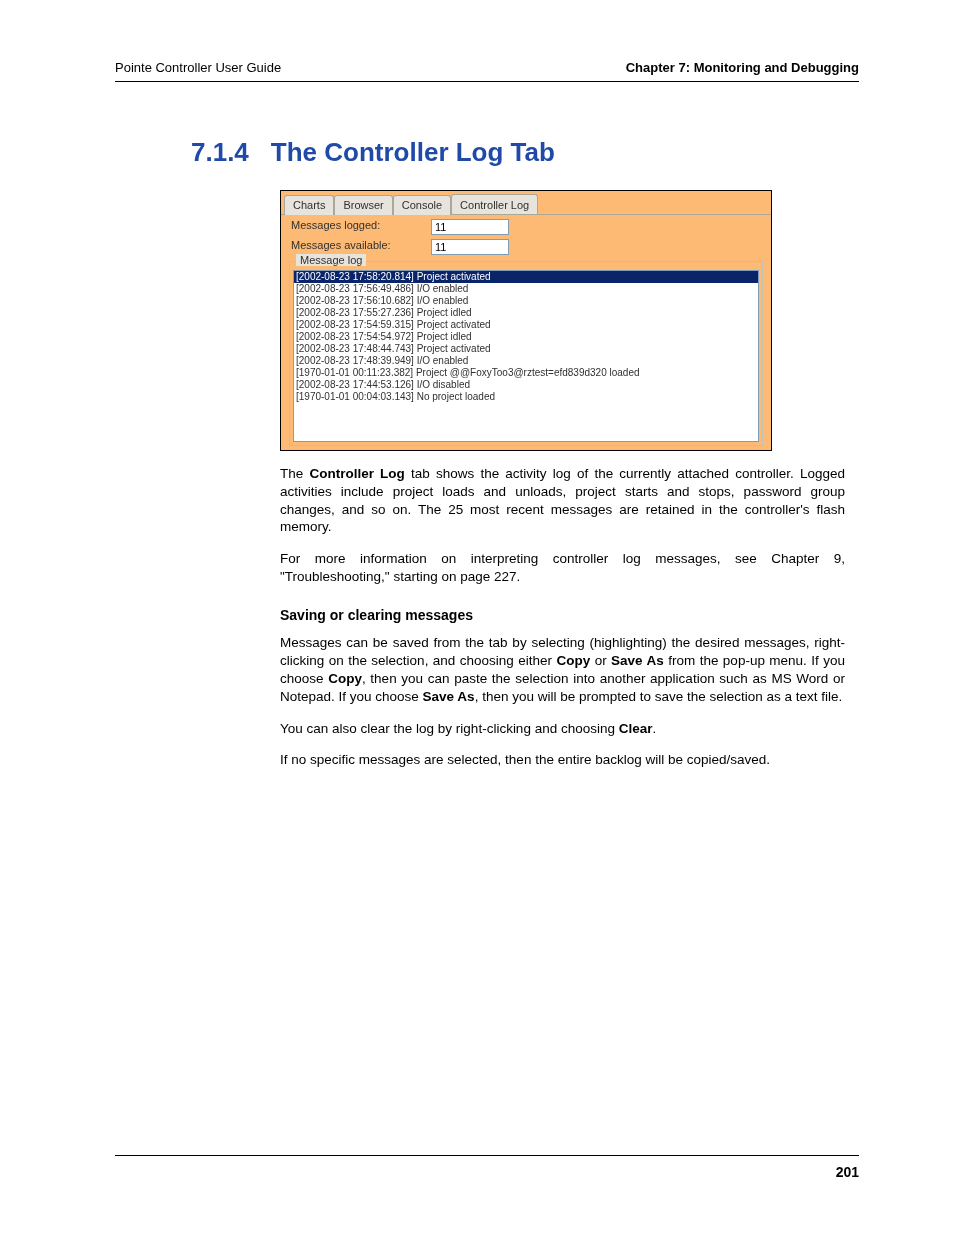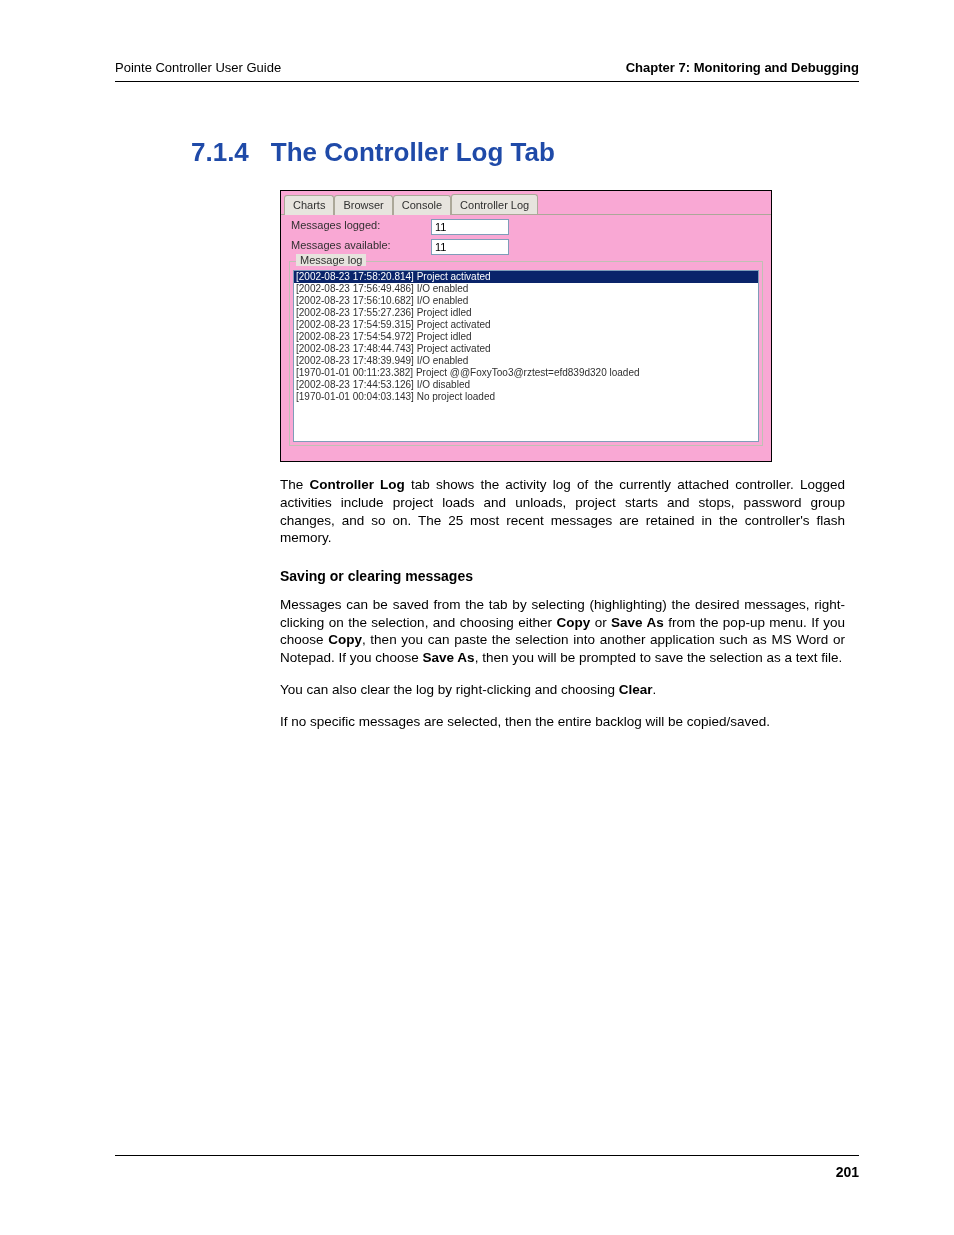--- a/index.html
+++ b/index.html
@@ -38,21 +38,21 @@
     font-size: 26px;
     margin-bottom: 22px;
     margin-left: 76px;
   }
 
   
   .figure {
     margin-left: 165px;
     width: 490px;
     border: 1px solid #000;
-    background: #f9a8d4;
+    background: #fdba74;
     font-family: Tahoma, Arial, sans-serif;
     color: #303030;
   }
   .tabstrip {
     display: flex;
     padding: 3px 3px 0 3px;
     gap: 0;
     font-size: 11px;
     border-bottom: 1px solid #aca899;
   }
@@ -77,21 +77,21 @@
   .form-row .field {
     border: 1px solid #7f9db9;
     background: #fff;
     font-size: 11px;
     padding: 1px 3px;
     width: 70px;
     font-family: Liberation Sans, sans-serif;
     color:#000;
   }
   .groupbox {
-    margin: 6px 8px 15px 8px;
+    margin: 6px 8px 4px 8px;
     border: 1px solid #c0c0b4;
     position: relative;
     padding: 8px 3px 3px 3px;
   }
   .groupbox .legend {
     position: absolute;
     top: -8px; left: 6px;
     background: #e7e4de;
     padding: 0 4px;
     font-size: 11px;
@@ -178,20 +178,21 @@
           <div class="logline">[2002-08-23 17:44:53.126] I/O disabled</div>
           <div class="logline">[1970-01-01 00:04:03.143] No project loaded</div>
         </div>
       </div>
     </div>
 
     <div class="body-block" style="margin-top:14px;">
       <p>
         <span>The </span><b>Controller Log</b><span> tab shows the activity log of the currently attached controller. Logged activities include project loads and unloads, project starts and stops, password group changes, and so on. The 25 most recent messages are retained in the controller's flash memory.</span>
       </p>
+      <p>For more information on interpreting controller log messages, see Chapter 9, "Troubleshooting," starting on page 227.</p>
 
       <div class="subhead">Saving or clearing messages</div>
 
       <p>
         <span>Messages can be saved from the tab by selecting (highlighting) the desired messages, right-clicking on the selection, and choosing either </span><b>Copy</b><span> or </span><b>Save As</b><span> from the pop-up menu. If you choose </span><b>Copy</b><span>, then you can paste the selection into another application such as MS Word or Notepad. If you choose </span><b>Save As</b><span>, then you will be prompted to save the selection as a text file.</span>
       </p>
       <p style="text-align:left;">
         <span>You can also clear the log by right-clicking and choosing </span><b>Clear</b><span>.</span>
       </p>
       <p style="text-align:left;">If no specific messages are selected, then the entire backlog will be copied/saved.</p>

